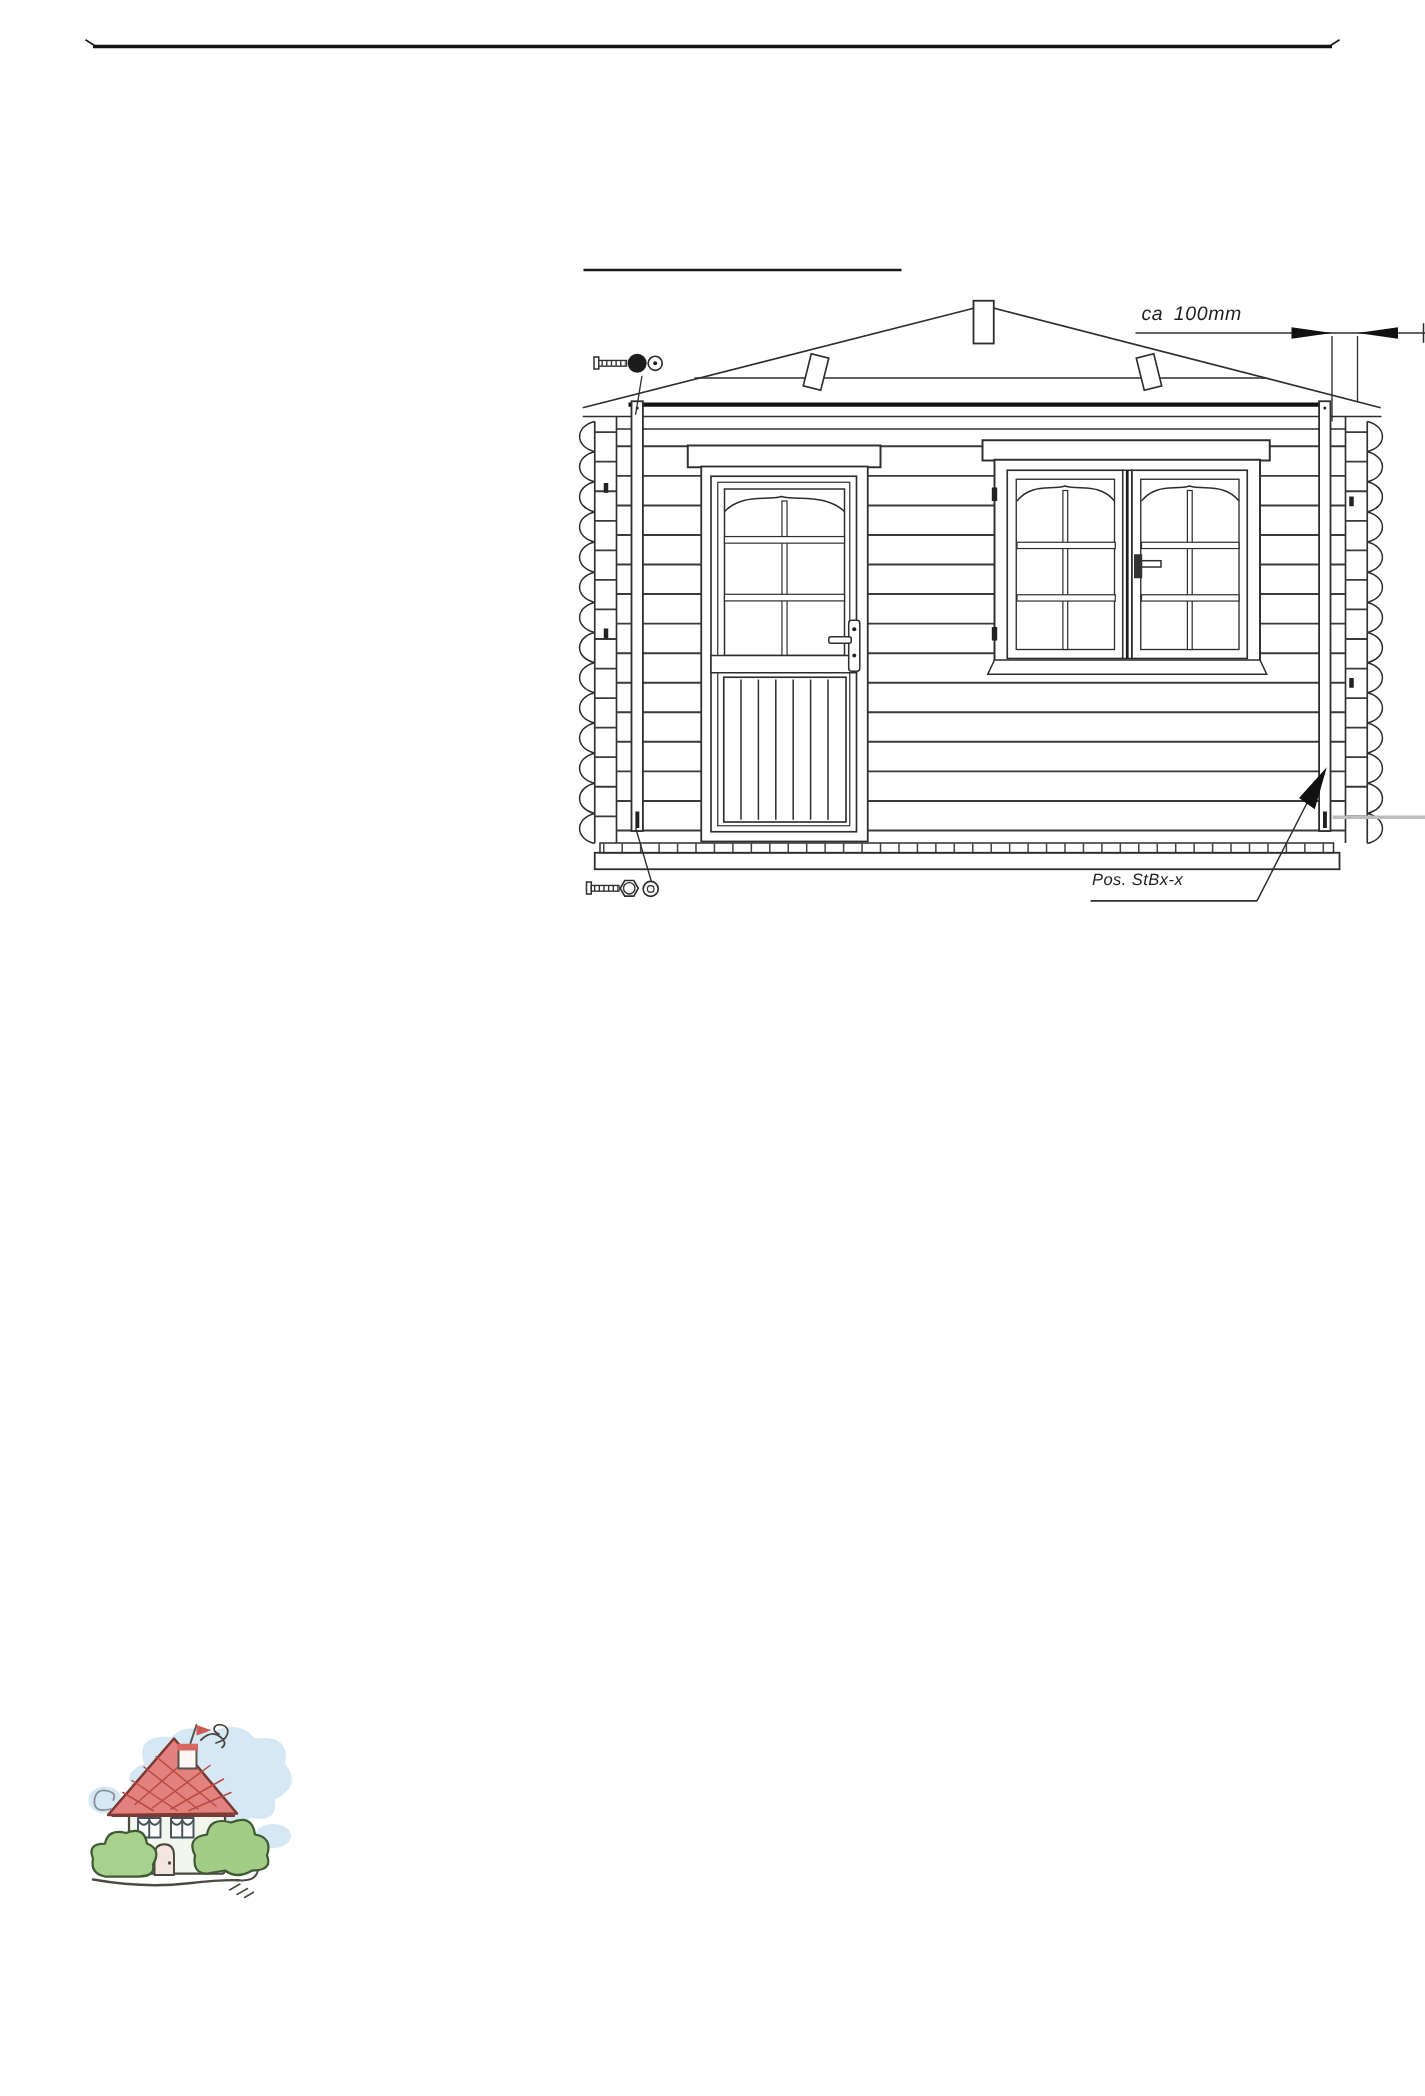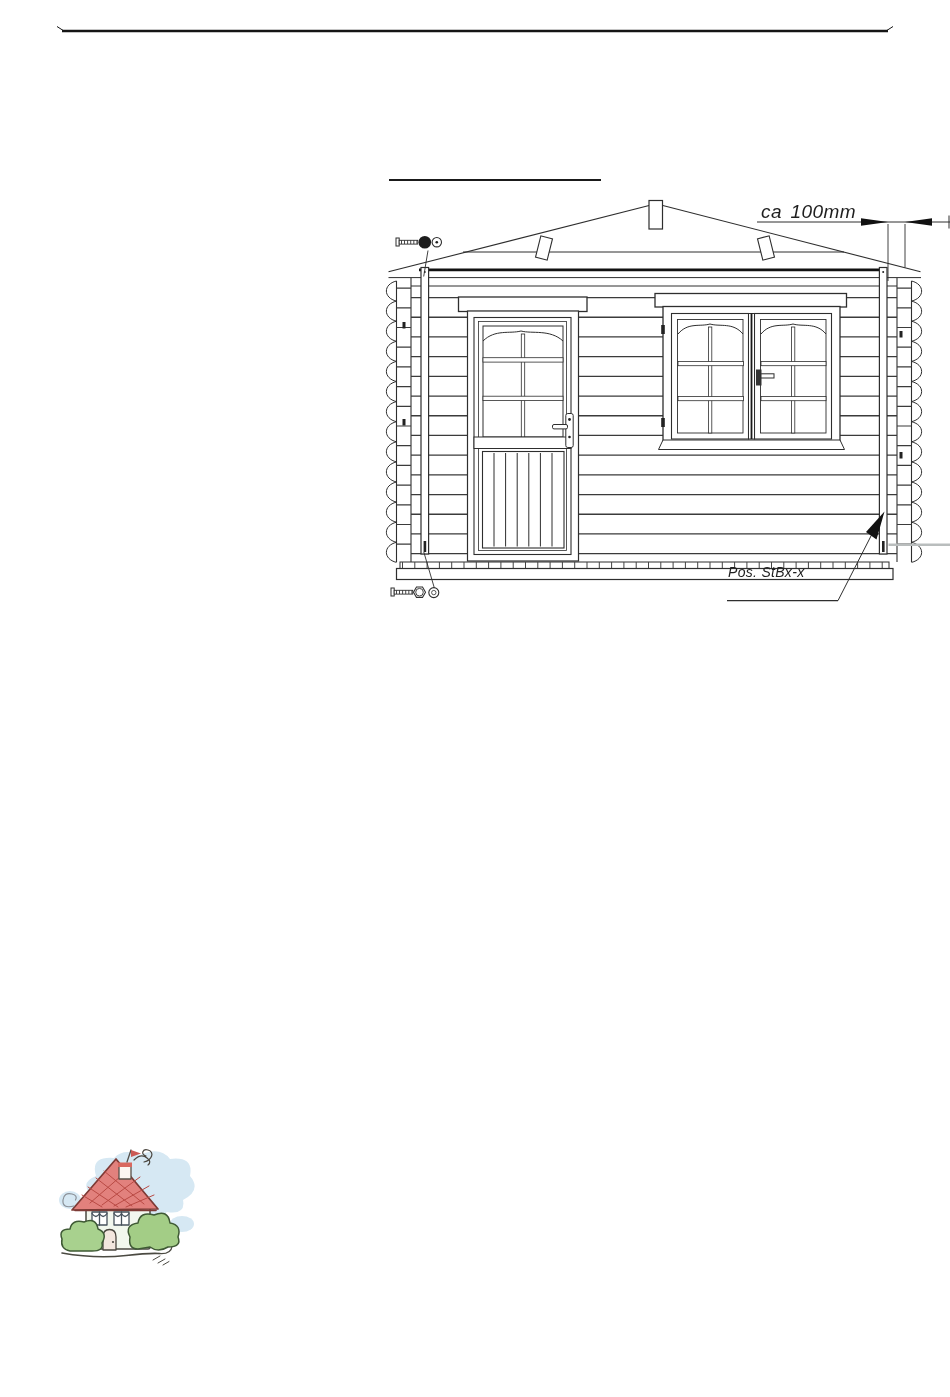--- a/index.html
+++ b/index.html
@@ -13,22 +13,22 @@
   .page svg{position:absolute;display:block;}
   #techdraw{left:0;top:0;}
   #clipart{left:56px;top:1146px;}
   .anno{
     position:absolute;
     font-family:"Liberation Sans", sans-serif;
     font-style:italic;
     color:#1f1f1f;
     white-space:nowrap;
   }
-  .dim-label{left:761px;top:201px;font-size:19px;letter-spacing:.4px;word-spacing:3px;font-style:italic;}
-  .pos-label{left:728px;top:564px;font-size:14px;letter-spacing:.3px;}
+  .dim-label{left:761px;top:201px;font-size:13px;letter-spacing:.4px;word-spacing:3px;font-style:italic;}
+  .pos-label{left:728px;top:581px;font-size:11px;letter-spacing:.3px;}
 </style>
 </head>
 <body>
 
 <div class="page">
 
   <svg id="techdraw" width="950" height="660" viewBox="0 0 950 660" fill="none" stroke="#2e2e2e" stroke-width="1.1" stroke-linecap="butt">
 
     <g stroke="#151515">
       <line x1="62" y1="31" x2="888" y2="31" stroke-width="2.4"></line>

